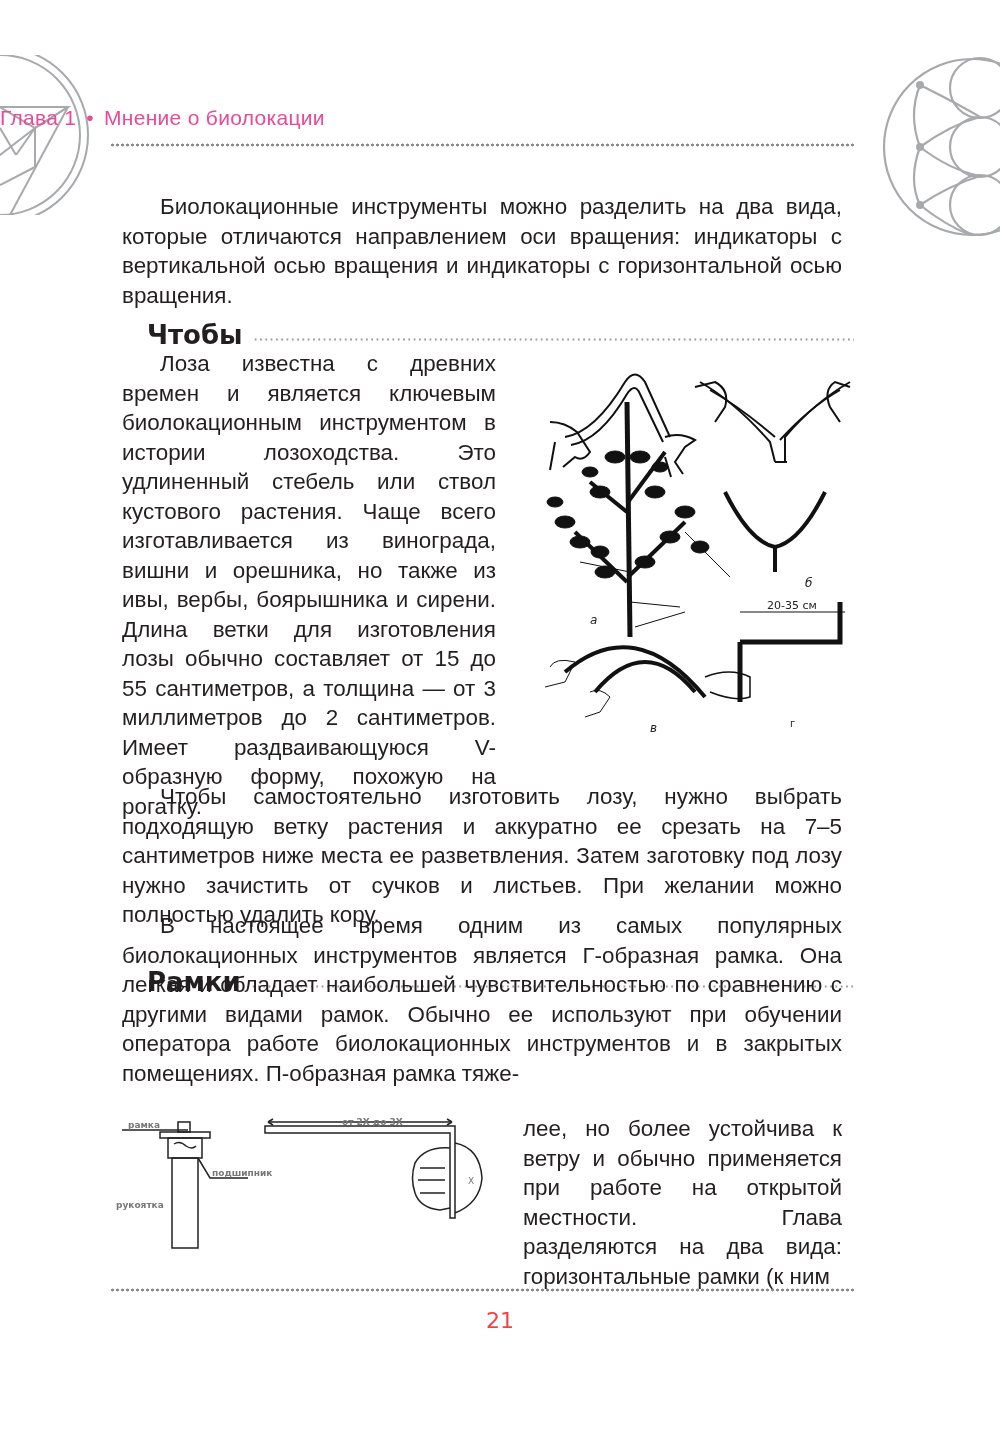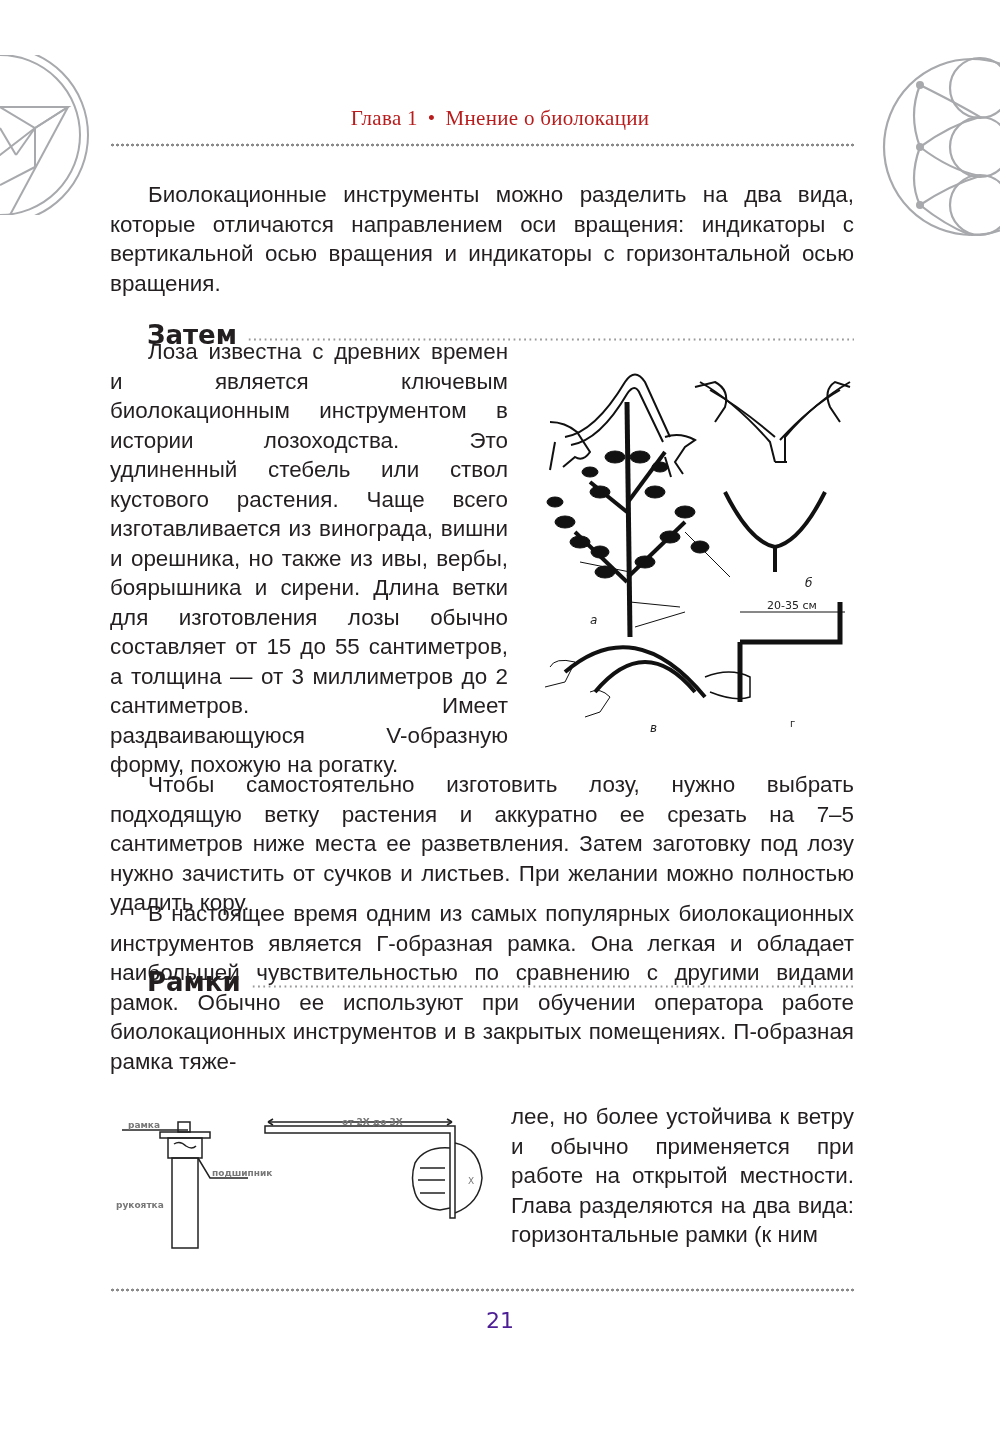--- a/index.html
+++ b/index.html
@@ -1,32 +1,32 @@
 <!DOCTYPE html>
 <html><head>
   <meta charset="utf-8">
   <style>
     html, body { margin: 0; padding: 0; background: #ffffff; }
     body { width: 1000px; height: 1441px; position: relative; overflow: hidden; font-family: "Liberation Sans", "DejaVu Sans", sans-serif; color: #231f20; }
     .ornament { position: absolute; }
-    .running-head { position: absolute; top: 106px; left: 0; width: 1000px; text-align: center; font-size: 21px; color: #b91c1c; letter-spacing: 0.3px; font-family: Liberation Serif, serif; }
+    .running-head { position: absolute; top: 106px; left: 0; width: 1000px; text-align: left; font-size: 21px; color: #ec4899; letter-spacing: 0.3px; font-family: Liberation Sans, sans-serif; }
     .running-head .dot { margin: 0 10px; }
     .dotrule-heavy { position: absolute; left: 110px; width: 744px; height: 4px;
       background-image: radial-gradient(circle, #8a8a8a 1.4px, transparent 1.6px);
       background-size: 5px 4px; background-repeat: repeat-x; }
     .dotrule-light { height: 3px; flex: 1; margin-left: 10px;
       background-image: radial-gradient(circle, #9a9a9a 1px, transparent 1.2px);
       background-size: 5.3px 3px; background-repeat: repeat-x; align-self: flex-end; margin-bottom: 9px; }
     .text { position: absolute; font-size: 22.4px; line-height: 29.5px; text-align: justify; font-family: "Liberation Sans", sans-serif; }
-    .text p { margin: 0; }
+    .text p { margin: 12px; }
     .indent { text-indent: 38px; }
     .heading { position: absolute; left: 147px; width: 707px; display: flex; align-items: flex-end; }
     .heading span { font-family: "DejaVu Sans", sans-serif; font-weight: bold; font-size: 26px; color: #231f20; }
     .illus { position: absolute; }
-    .page-number { position: absolute; top: 1308px; left: 0; width: 1000px; text-align: center; font-size: 22px; font-family: "DejaVu Sans", sans-serif; color: #4c1d95; }
+    .page-number { position: absolute; top: 1308px; left: 0; width: 1000px; text-align: center; font-size: 22px; font-family: "DejaVu Sans", sans-serif; color: #ef4444; }
     .lbl { font-family: "DejaVu Sans", sans-serif; font-size: 9px; font-weight: bold; fill: #777; }
   </style>
 </head>
 <body>
 
 <svg class="ornament" style="left:0;top:55px" width="92" height="160" viewBox="0 0 92 160">
   <g fill="none" stroke="#a7a9ac" stroke-width="2">
     <circle cx="0" cy="80" r="88"></circle>
     <circle cx="0" cy="80" r="80"></circle>
     <polyline points="-20,52 68,52 35,73 0,52"></polyline>
@@ -63,21 +63,21 @@
 <div class="running-head">
   <span>Глава 1</span><span class="dot">•</span><span>Мнение о биолокации</span>
 </div>
 <div class="dotrule-heavy" style="top:143px"></div>
 
 <div class="text" style="left:110px;top:180px;width:744px;">
   <p class="indent">Биолокационные инструменты можно разделить на два вида, которые отличаются направлением оси вращения: индикаторы с вертикальной осью вращения и индикаторы с горизонтальной осью вращения.</p>
 </div>
 
 <div class="heading" style="top:318px;height:32px;">
-  <span>Затем</span>
+  <span>Чтобы</span>
   <div class="dotrule-light"></div>
 </div>
 
 <div class="text" style="left:110px;top:337px;width:398px;">
   <p class="indent">Лоза известна с древних времен и является ключевым биолокационным инструментом в истории лозоходства. Это удлиненный стебель или ствол кустового растения. Чаще всего изготавливается из винограда, вишни и орешника, но также из ивы, вербы, боярышника и сирени. Длина ветки для изготовления лозы обычно составляет от 15 до 55 сантиметров, а толщина — от 3 миллиметров до 2 сантиметров. Имеет раздваивающуюся V-образную форму, похожую на рогатку.</p>
 </div>
 
 <svg class="illus" style="left:535px;top:362px" width="320" height="380" viewBox="0 0 320 380">
   <g fill="none" stroke="#111" stroke-width="2">
 

